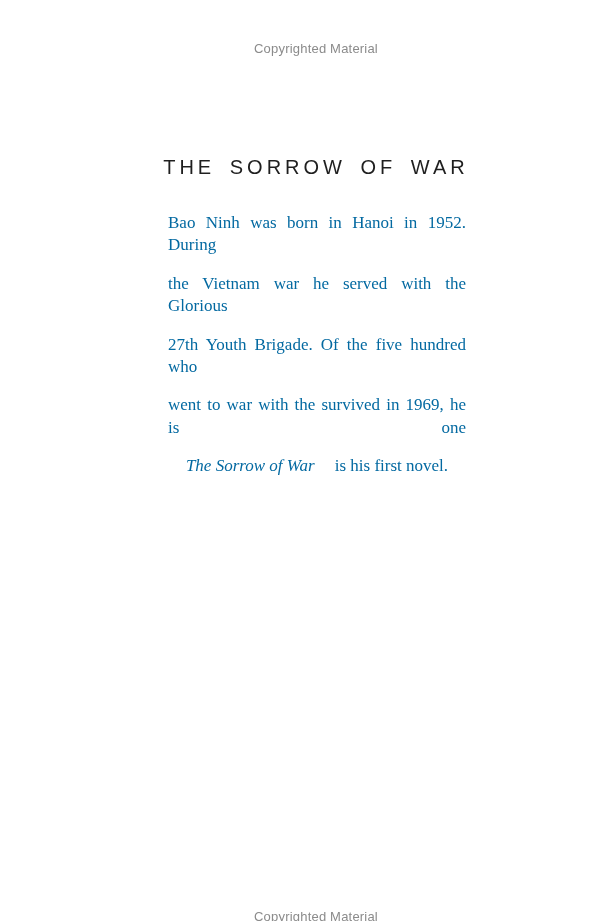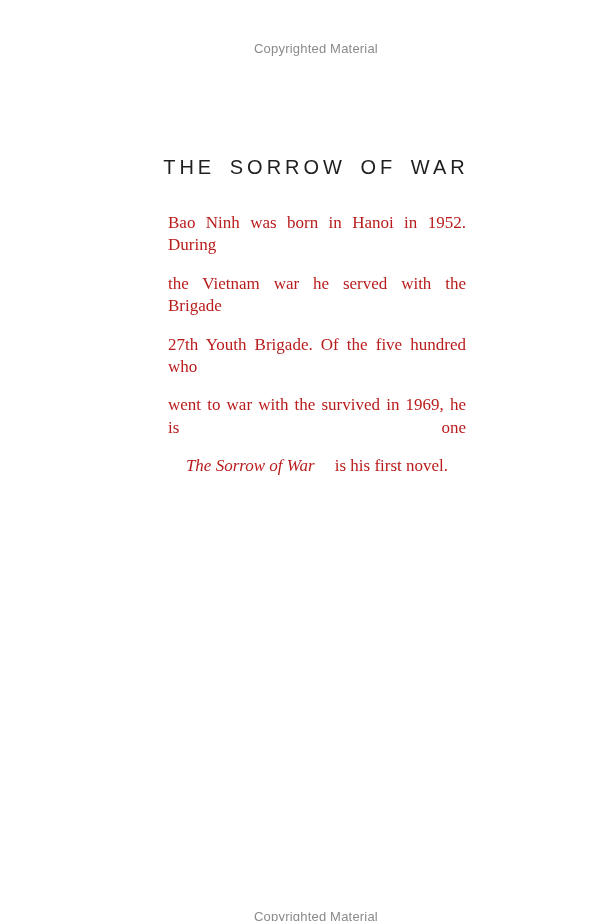--- a/index.html
+++ b/index.html
@@ -39,21 +39,21 @@
     white-space: nowrap;
   }
   .bio {
     position: absolute;
     top: 180px;
     left: 136px;
     width: 330px;
     font-family: "Liberation Serif", serif;
     font-size: 17px;
     line-height: 22.4px;
-    color: #b91c1c;
+    color: #0369a1;
   }
   .bio-line {
     text-align: justify;
     text-align-last: justify;
     white-space: normal;
   }
   .bio-last-line {
     text-align: center;
     text-align-last: center;
   }
@@ -63,21 +63,21 @@
 <body>
 
 <div class="page">
 
   <div class="copyright-notice top">Copyrighted Material</div>
 
   <h1 class="book-title">THE SORROW OF WAR</h1>
 
   <div class="bio">
     <div class="bio-line">Bao Ninh was born in Hanoi in 1952. During</div>
-    <div class="bio-line">the Vietnam war he served with the Brigade</div>
+    <div class="bio-line">the Vietnam war he served with the Glorious</div>
     <div class="bio-line">27th Youth Brigade. Of the five hundred who</div>
     <div class="bio-line">went to war with the survived in 1969, he is one</div>
     <div class="bio-last-line">
       <span class="italic">The Sorrow of War</span><span> is his first novel.</span>
     </div>
   </div>
 
   <div class="copyright-notice bottom">Copyrighted Material</div>
 
 </div>

